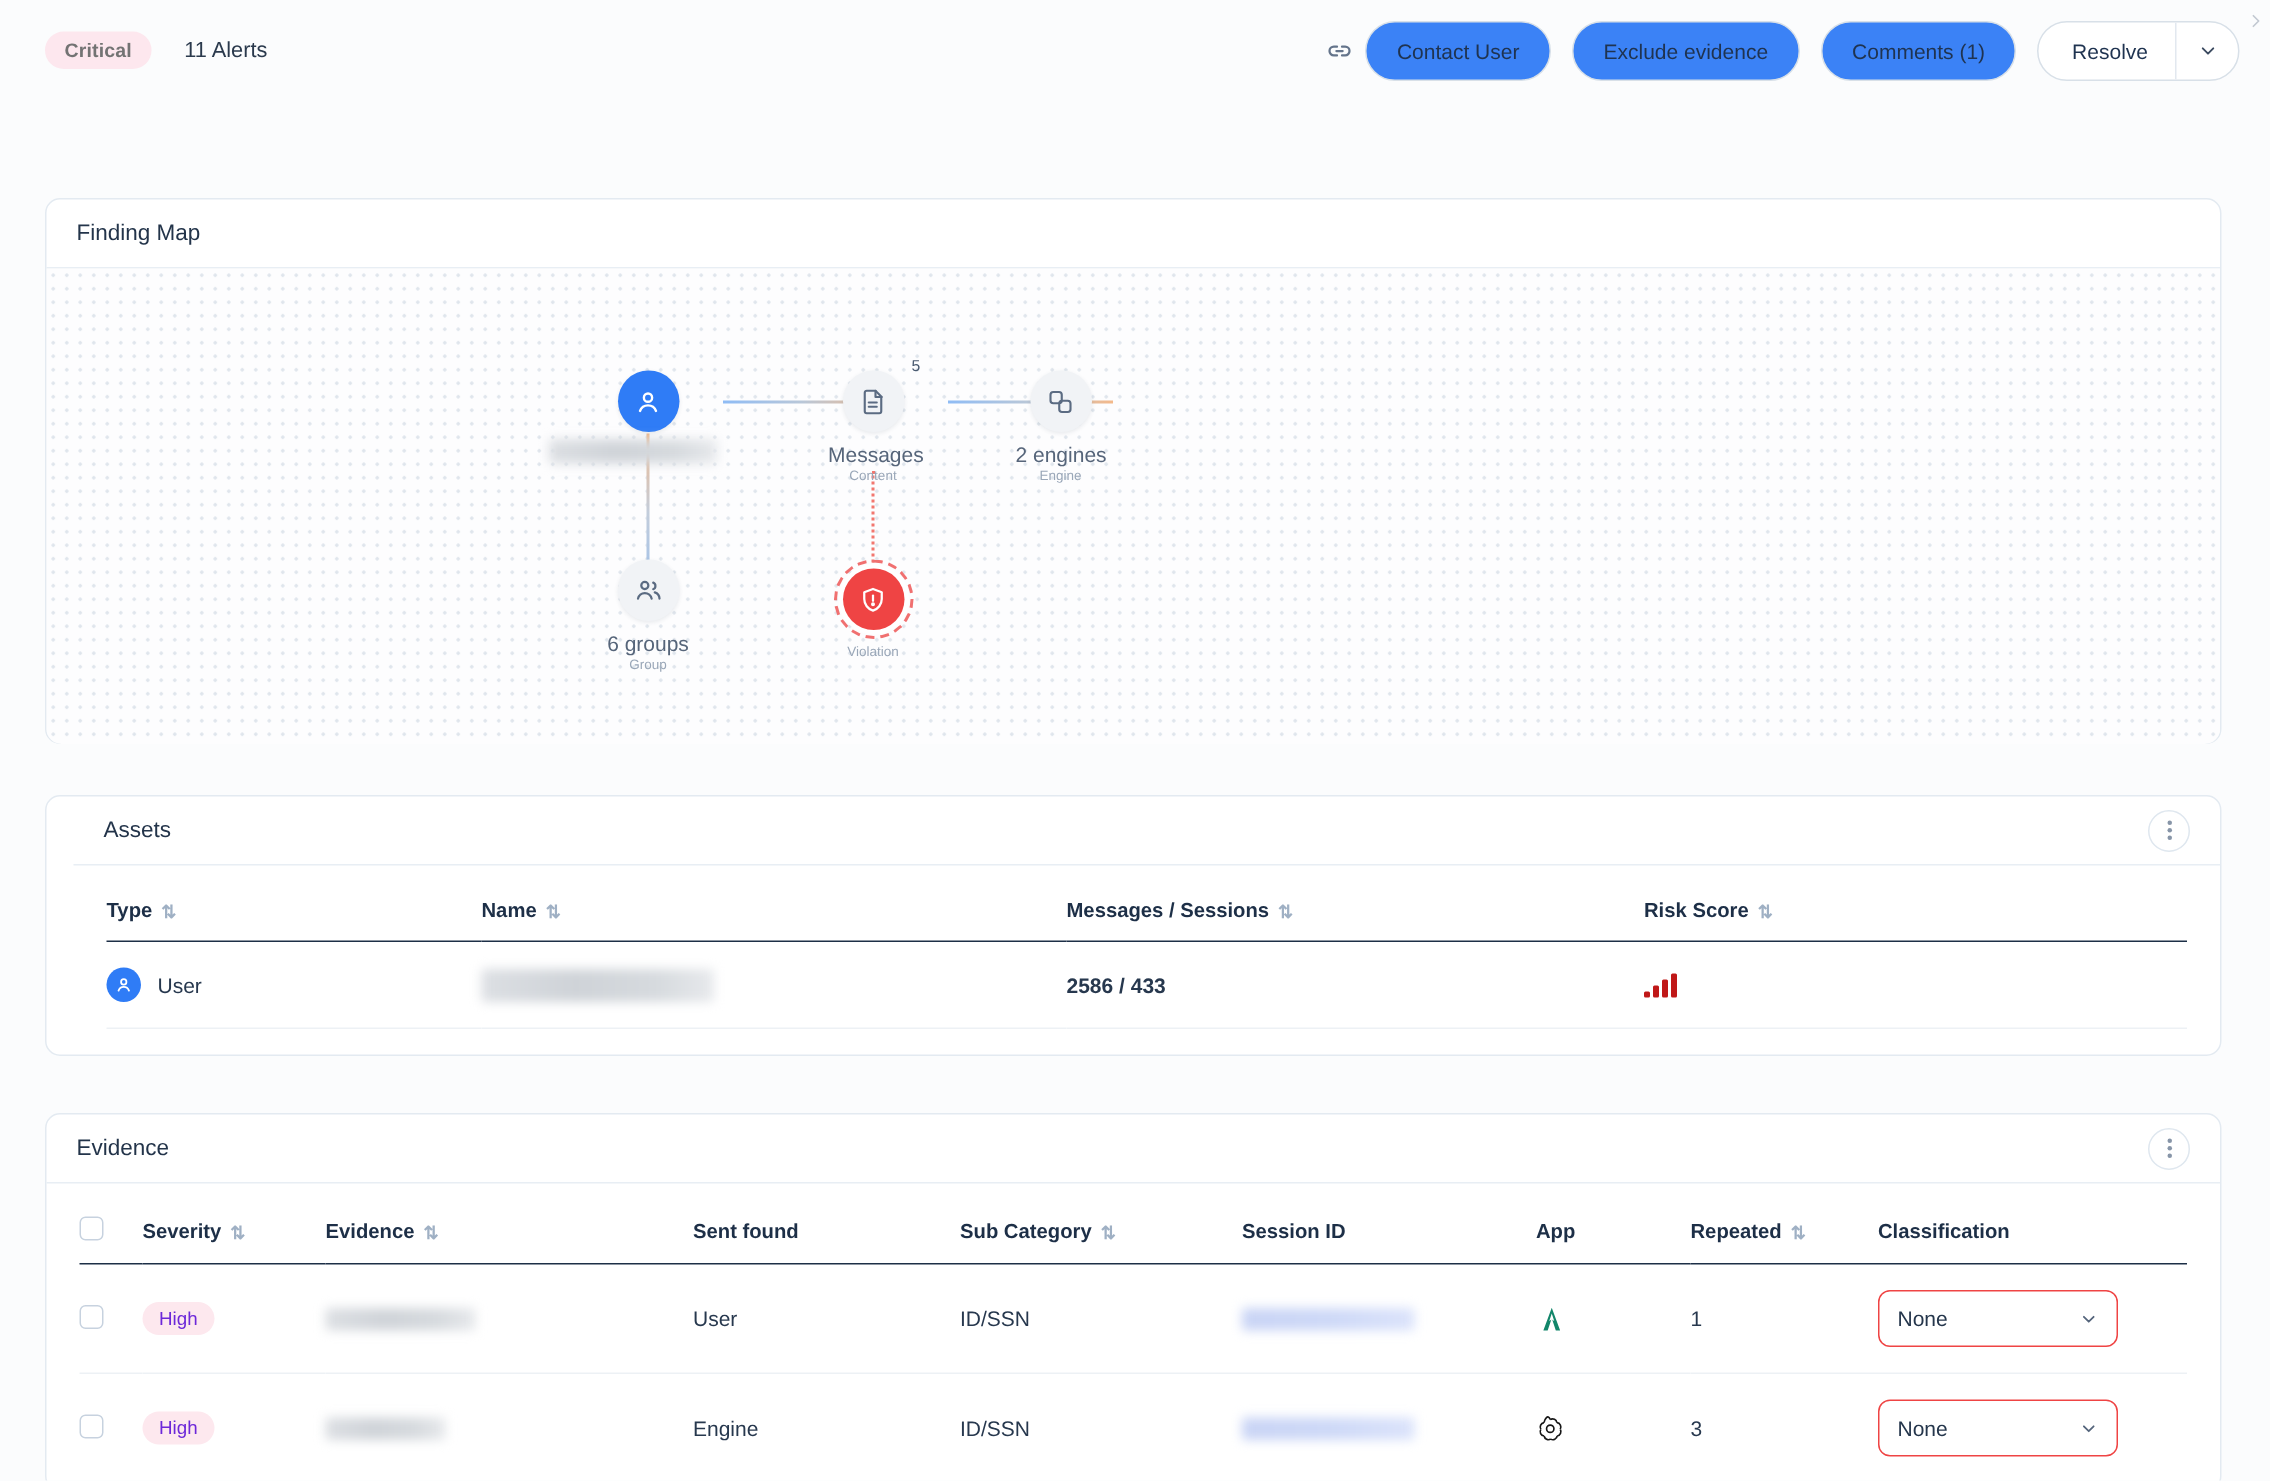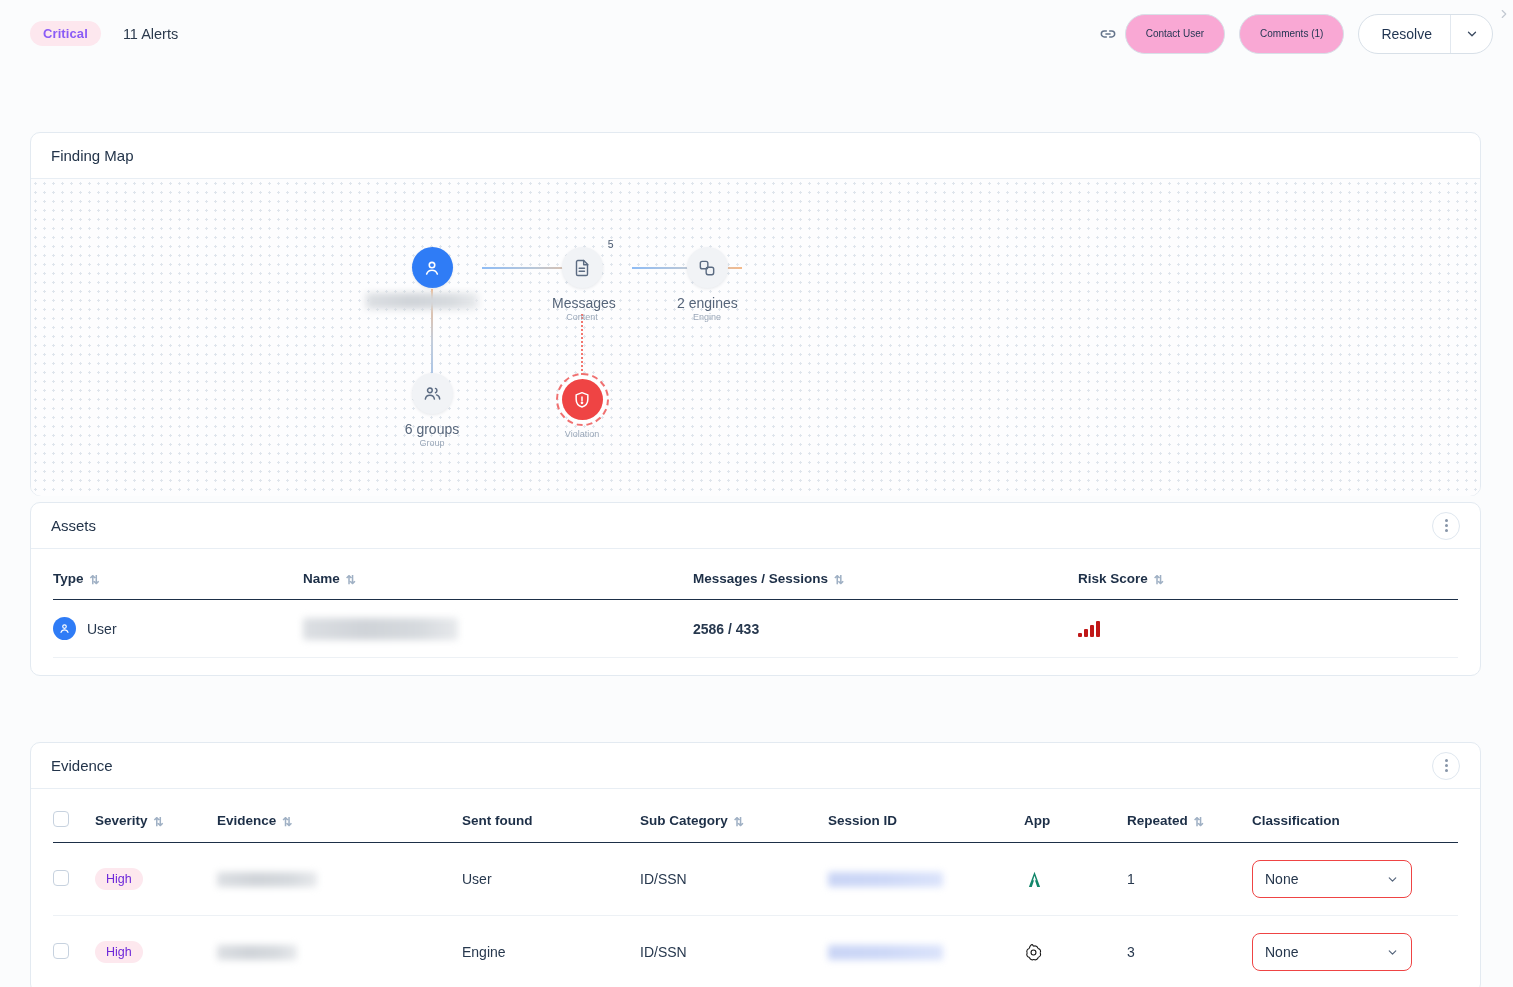--- a/index.html
+++ b/index.html
@@ -11,33 +11,33 @@
     overflow: hidden;
   }
   .page { position: relative; width: 1513px; height: 987px; background: #fbfcfd; }
 
   
   .topbar {
     position: absolute; top: 0; left: 0; right: 0; height: 67px;
     display: flex; align-items: center; padding: 0 20px 0 30px;
   }
   .sev-pill {
-    background: #fde7ee; color: #8b5cf6; font-size: 13px; font-weight: 600;
+    background: #fde7ee; color: #737373; font-size: 13px; font-weight: 600;
     padding: 5px 13px; border-radius: 14px; letter-spacing: .1px;
   }
   .alerts-count { margin-left: 22px; font-size: 14.5px; color: #2b3a4d; }
   .topbar-spacer { flex: 1; }
 
   .icon-btn {
     width: 34px; height: 34px; display: flex; align-items: center; justify-content: center;
     border-radius: 50%; cursor: pointer; background: transparent; border: none;
   }
   .pill-btn {
-    height: 40px; border: 1px solid #d8e0e8; background: #f9a8d4; border-radius: 20px;
-    padding: 0 20px; font-size: 10px; color: #1f3350; cursor: pointer;
+    height: 40px; border: 1px solid #d8e0e8; background: #3b82f6; border-radius: 20px;
+    padding: 0 20px; font-size: 14px; color: #1f3350; cursor: pointer;
     font-family: "Liberation Sans", sans-serif; display: flex; align-items: center;
   }
   .pill-btn + .pill-btn { margin-left: 14px; }
   .split-btn {
     display: flex; align-items: stretch; margin-left: 14px;
     border: 1px solid #d8e0e8; background: #fff; border-radius: 20px; overflow: hidden;
   }
   .split-btn .main {
     padding: 0 18px 0 22px; height: 38px; display: flex; align-items: center;
     font-size: 14px; color: #1f3350; cursor: pointer; background: transparent; border: none;
@@ -108,21 +108,21 @@
   .edge.h { background: linear-gradient(90deg,#8fbcf5 0%, #b9c7d8 48%, #f4b98a 100%); }
   .edge.v { width: 2px; background: linear-gradient(180deg,#f4b98a 0%, #c3cddb 50%, #9dc0ec 100%); }
   .edge.dashed-v {
     width: 0; border-left: 2px dotted #f2776f; background: none;
   }
   .node-redact {
     position: absolute; width: 112px; height: 16px; left: -36px; top: 46px;
   }
 
   
-  #panel-assets { top: 502px; height: 174px; }
+  #panel-assets { top: 530px; height: 174px; padding-left: 18px; }
   #panel-evidence { top: 742px; height: 252px; }
   table { width: 100%; border-collapse: collapse; }
   thead th {
     font-size: 13.5px; font-weight: 700; color: #1d2f47; text-align: left;
     padding: 22px 0 12px 0; border-bottom: 1.5px solid #1d2f47; white-space: nowrap;
   }
   .sort-ico { display: inline-block; margin-left: 6px; color: #9fb0c4; font-size: 12px; vertical-align: -1px; }
   tbody td {
     font-size: 14px; color: #27384e; padding: 17px 0; border-bottom: 1px solid #edf1f5;
     vertical-align: middle;
@@ -169,20 +169,21 @@
 
     <button class="icon-btn">
       <svg width="20" height="20" viewBox="0 0 24 24" fill="none" stroke="#64748b" stroke-width="1.8" stroke-linecap="round">
         <path d="M9.5 12h5"></path>
         <path d="M10 8.5H7.5a3.5 3.5 0 0 0 0 7H10"></path>
         <path d="M14 8.5h2.5a3.5 3.5 0 0 1 0 7H14"></path>
       </svg>
     </button>
 
     <button class="pill-btn">Contact User</button>
+    <button class="pill-btn">Exclude evidence</button>
     <button class="pill-btn">Comments (1)</button>
 
     <div class="split-btn">
       <button class="main">Resolve</button>
       <div class="caret">
         <svg width="14" height="14" viewBox="0 0 24 24" fill="none" stroke="#3b4a60" stroke-width="2.2" stroke-linecap="round" stroke-linejoin="round">
             <polyline points="6 9 12 15 18 9"></polyline>
           </svg>
       </div>
     </div>

